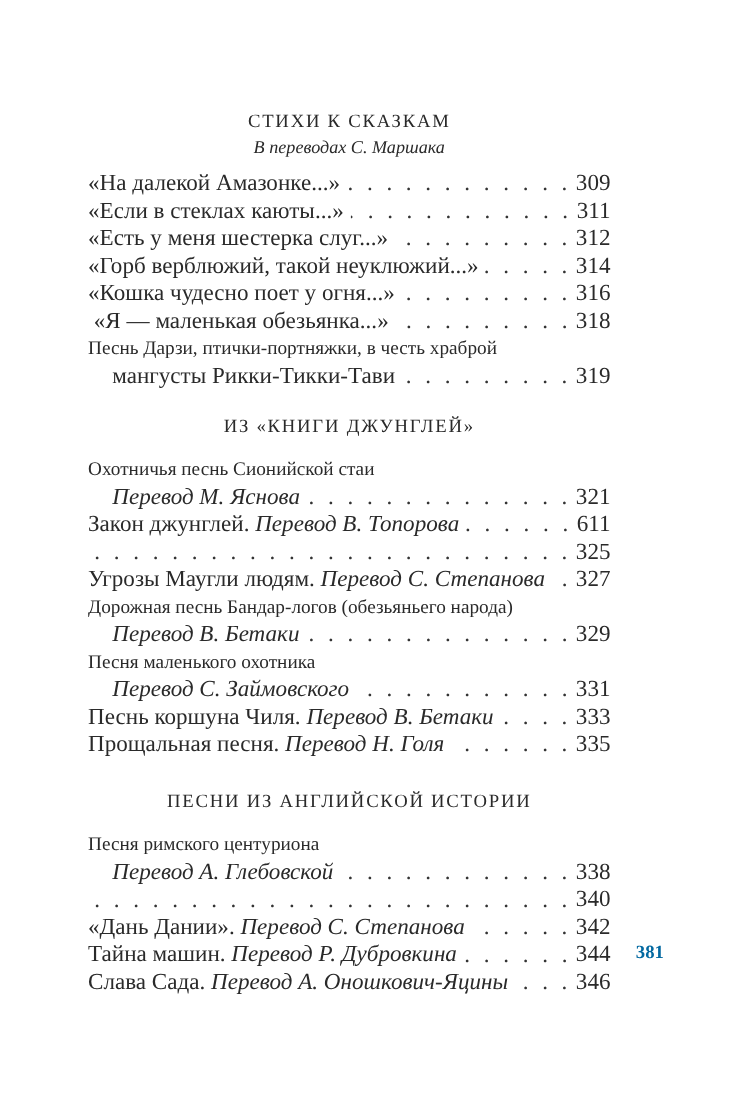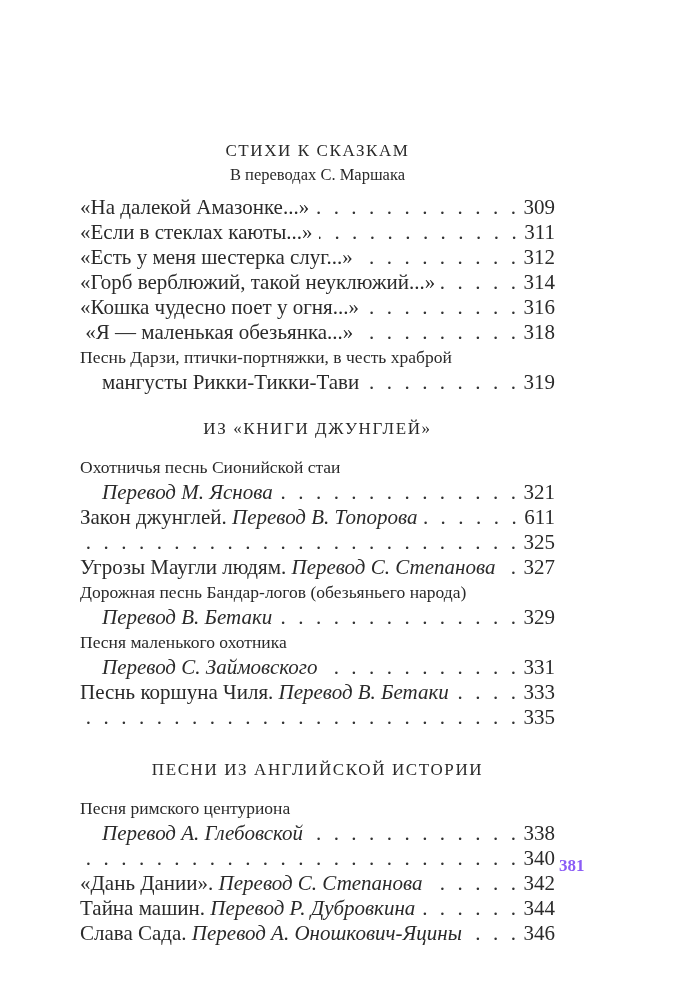--- a/index.html
+++ b/index.html
@@ -26,29 +26,29 @@
       font-size: 15px;
       letter-spacing: 1.6px;
       text-transform: uppercase;
       font-family: "Liberation Serif", "DejaVu Serif", serif;
       font-size: 17px;
       height: 24px;
       line-height: 24px;
     }
     .section-subtitle {
       text-align: center;
+      font-style: italic;
       font-size: 16.5px;
       font-family: "Liberation Serif", "DejaVu Serif", serif;
       height: 24px;
       line-height: 24px;
       margin-bottom: 8px;
     }
     .section {
       margin-bottom: 22px;
-      margin-top: 41px;
     }
     .section.s2 { margin-top: 0; }
     .section-title.spaced { margin-bottom: 14px; }
     .toc-row {
       display: flex;
       align-items: baseline;
       font-family: "Liberation Serif", "DejaVu Serif", serif;
       font-size: 21px;
       height: 25px;
       line-height: 25px;
@@ -73,26 +73,26 @@
     }
     .toc-head {
       font-family: "Liberation Serif", "DejaVu Serif", serif;
       font-size: 17.5px;
       height: 25px;
       line-height: 25px;
       white-space: nowrap;
     }
     .folio {
       position: absolute;
-      left: 559px;
+      left: 578px;
       top: 856px;
       font-family: "Liberation Serif", "DejaVu Serif", serif;
       font-weight: bold;
       font-size: 17px;
-      color: #8b5cf6;
+      color: #0369a1;
     }
   </style>
 </head>
 <body>
 
 <div class="page">
 
   <div class="section">
     <div class="section-title">Стихи к сказкам</div>
     <div class="section-subtitle">В переводах С. Маршака</div>
@@ -177,20 +177,21 @@
         <span class="leader">. . . . . . . . . . . . . . . . . . . . . . . . . . . . . . . . . . . . . . . . . . . . . . . . . . . . .</span>
         <span class="page-num">331</span>
       </div>
     </div>
     <div class="toc-row">
       <span class="toc-text"><span>Песнь коршуна Чиля.</span> <span class="it">Перевод В. Бетаки</span></span>
       <span class="leader">. . . . . . . . . . . . . . . . . . . . . . . . . . . . . . . . . . . . . . . . . . . . . . . . . . . . .</span>
       <span class="page-num">333</span>
     </div>
     <div class="toc-row">
+      <span class="toc-text"><span>Прощальная песня.</span> <span class="it">Перевод Н. Голя</span></span>
       <span class="leader">. . . . . . . . . . . . . . . . . . . . . . . . . . . . . . . . . . . . . . . . . . . . . . . . . . . . .</span>
       <span class="page-num">335</span>
     </div>
   </div>
 
   <div class="section" style="margin-top:28px;">
     <div class="section-title spaced">Песни из английской истории</div>
 
     <div>
       <div class="toc-head">Песня римского центуриона</div>

